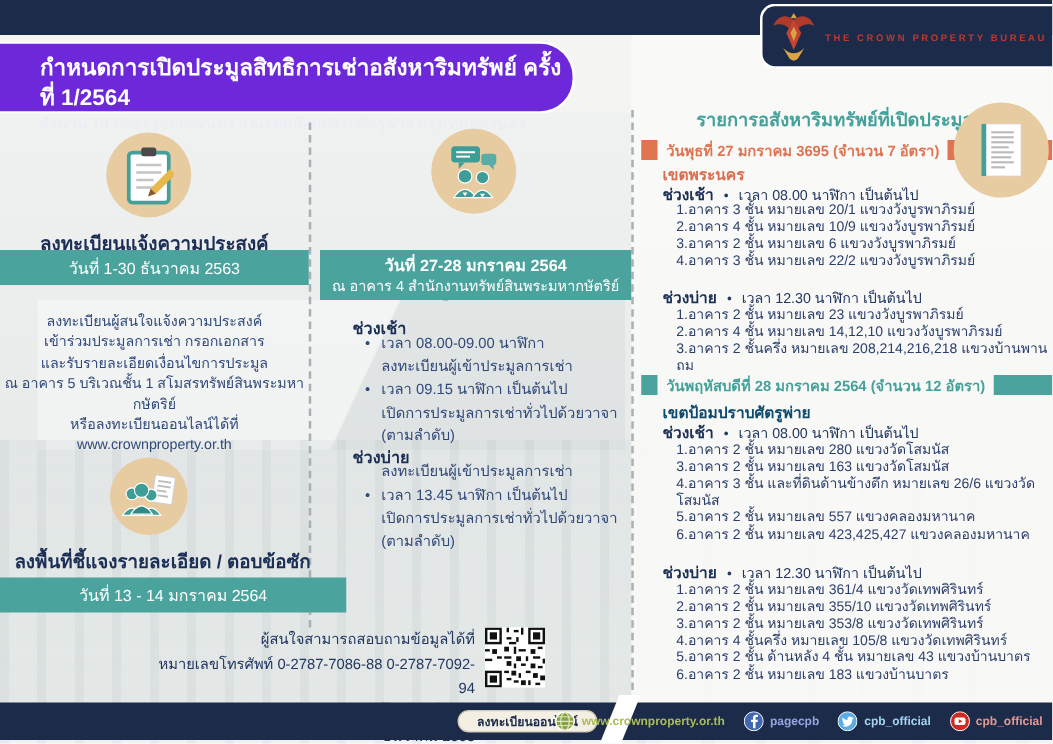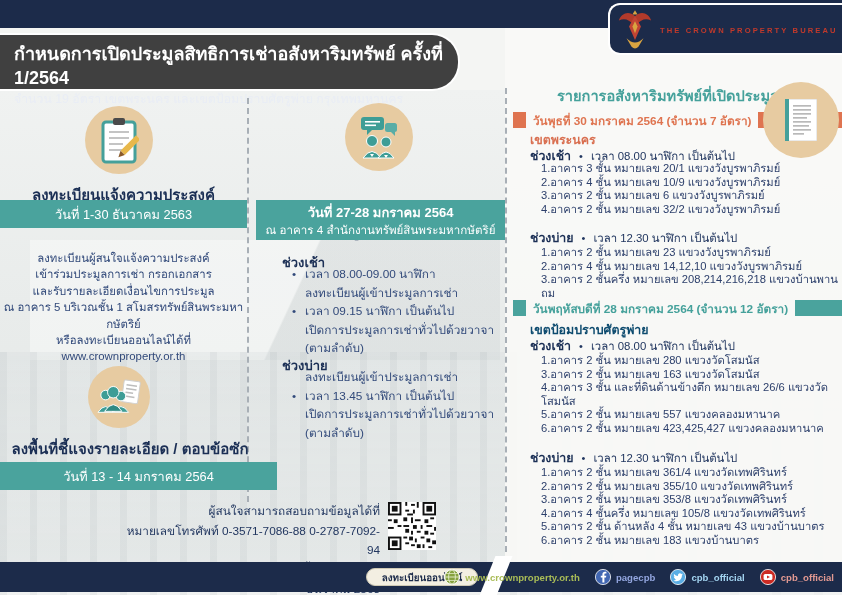--- a/index.html
+++ b/index.html
@@ -21,23 +21,23 @@
                linear-gradient(180deg,rgba(215,222,224,.5),rgba(240,242,242,.7));}
   .right-overlay{left:505px;top:28px;width:337px;height:537px;background:rgba(250,250,247,.9);}
 
   
   .topbar{left:0;top:0;width:842px;height:28px;background:#1c2b4a;}
   .logo-panel{right:0;top:3px;width:234px;height:52px;background:#1c2b4a;
     border:2px solid #ffffff;border-right:none;border-radius:12px 0 0 12px;
     display:flex;align-items:center;gap:8px;padding-left:8px;box-sizing:border-box;}
   .org-th{font-size:13.5px;font-weight:bold;color:#ffffff;line-height:16px;}
   .org-en{font-size:7.6px;font-weight:bold;color:#c0392b;letter-spacing:2.1px;margin-top:2px;}
-  .title-box{left:0;top:33px;width:460px;height:58px;background:#404040;
+  .title-box{left:0;top:33px;width:460px;height:58px;background:#6d28d9;
     border:2px solid #ffffff;border-left:none;border-radius:0 28px 28px 0;
-    box-sizing:border-box;padding:7px 0 0 14px;}
+    box-sizing:border-box;padding:7px 0 0 32px;}
   .title-main{font-size:18px;font-weight:bold;color:#ffffff;line-height:24px;}
   .title-sub{font-size:12.3px;color:#e9edf5;line-height:18px;}
 
   
   .circle{border-radius:50%;background:#e7cba1;display:flex;align-items:center;justify-content:center;}
   .sec-title{font-size:15px;font-weight:bold;color:#1b2f55;text-align:center;}
   .band{background:#4aa39d;color:#ffffff;display:flex;flex-direction:column;
         align-items:center;justify-content:center;}
   .divider{border-left:2px dashed #a8afb6;width:0;}
 
@@ -201,21 +201,21 @@
   </ul>
   <div class="abs mid-label" style="left:282px;top:355px;">ช่วงบ่าย</div>
   <ul class="abs mid-list" style="left:292px;top:368px;width:215px;">
     <li>ลงทะเบียนผู้เข้าประมูลการเช่า</li>
     <li class="b">เวลา 13.45 นาฬิกา เป็นต้นไป</li>
     <li>เปิดการประมูลการเช่าทั่วไปด้วยวาจา (ตามลำดับ)</li>
   </ul>
 
   <div class="abs contact">
     <div>ผู้สนใจสามารถสอบถามข้อมูลได้ที่</div>
-    <div>หมายเลขโทรศัพท์ 0-3571-7086-88  0-2787-7092-94</div>
+    <div>หมายเลขโทรศัพท์ 0-2787-7086-88  0-2787-7092-94</div>
     <div>หรือ www.crownproperty.or.th ตั้งแต่วันที่ 1-30 ธันวาคม 2563</div>
   </div>
   <div class="abs qr">
     <svg width="48" height="48" viewBox="0 0 25 25">
       <rect x="0" y="0" width="25" height="25" fill="#ffffff"></rect>
       <g fill="#111111">
         <rect x="0" y="0" width="7" height="7"></rect>
           <rect x="18" y="0" width="7" height="7"></rect>
           <rect x="0" y="18" width="7" height="7"></rect>
       </g>
@@ -282,35 +282,35 @@
           <rect x="8" y="22" width="18" height="1.7"></rect>
             <rect x="8" y="26" width="16" height="1.7"></rect>
           <rect x="8" y="30" width="18" height="1.7"></rect>
             <rect x="8" y="34" width="11" height="1.7"></rect>
         </g>
       </svg>
     </div>
 
     <div class="abs day-banner orange" style="top:84px;z-index:2;">
       <div class="blk"></div>
-      <div class="txt">วันพุธที่ 30 มกราคม 2564 (จำนวน 7 อัตรา)</div>
+      <div class="txt">วันพุธที่ 27 มกราคม 3695 (จำนวน 7 อัตรา)</div>
       <div class="bar"></div>
     </div>
     <div class="abs district" style="top:102px;color:#d96f50;">เขตพระนคร</div>
 
     <div class="abs session" style="top:118px;">
       <span class="lbl">ช่วงเช้า</span>
       <span class="dot">•</span>
       <span class="tm">เวลา 08.00 นาฬิกา เป็นต้นไป</span>
     </div>
     <ul class="abs plist" style="top:134px;">
       <li>1.อาคาร 3 ชั้น หมายเลข 20/1 แขวงวังบูรพาภิรมย์</li>
       <li>2.อาคาร 4 ชั้น หมายเลข 10/9 แขวงวังบูรพาภิรมย์</li>
       <li>3.อาคาร 2 ชั้น หมายเลข 6 แขวงวังบูรพาภิรมย์</li>
-      <li>4.อาคาร 2 ชั้น หมายเลข 32/2 แขวงวังบูรพาภิรมย์</li>
+      <li>4.อาคาร 3 ชั้น หมายเลข 22/2 แขวงวังบูรพาภิรมย์</li>
     </ul>
 
     <div class="abs session" style="top:200px;">
       <span class="lbl">ช่วงบ่าย</span>
       <span class="dot">•</span>
       <span class="tm">เวลา 12.30 นาฬิกา เป็นต้นไป</span>
     </div>
     <ul class="abs plist" style="top:218px;">
       <li>1.อาคาร 2 ชั้น หมายเลข 23 แขวงวังบูรพาภิรมย์</li>
       <li>2.อาคาร 4 ชั้น หมายเลข 14,12,10 แขวงวังบูรพาภิรมย์</li>

